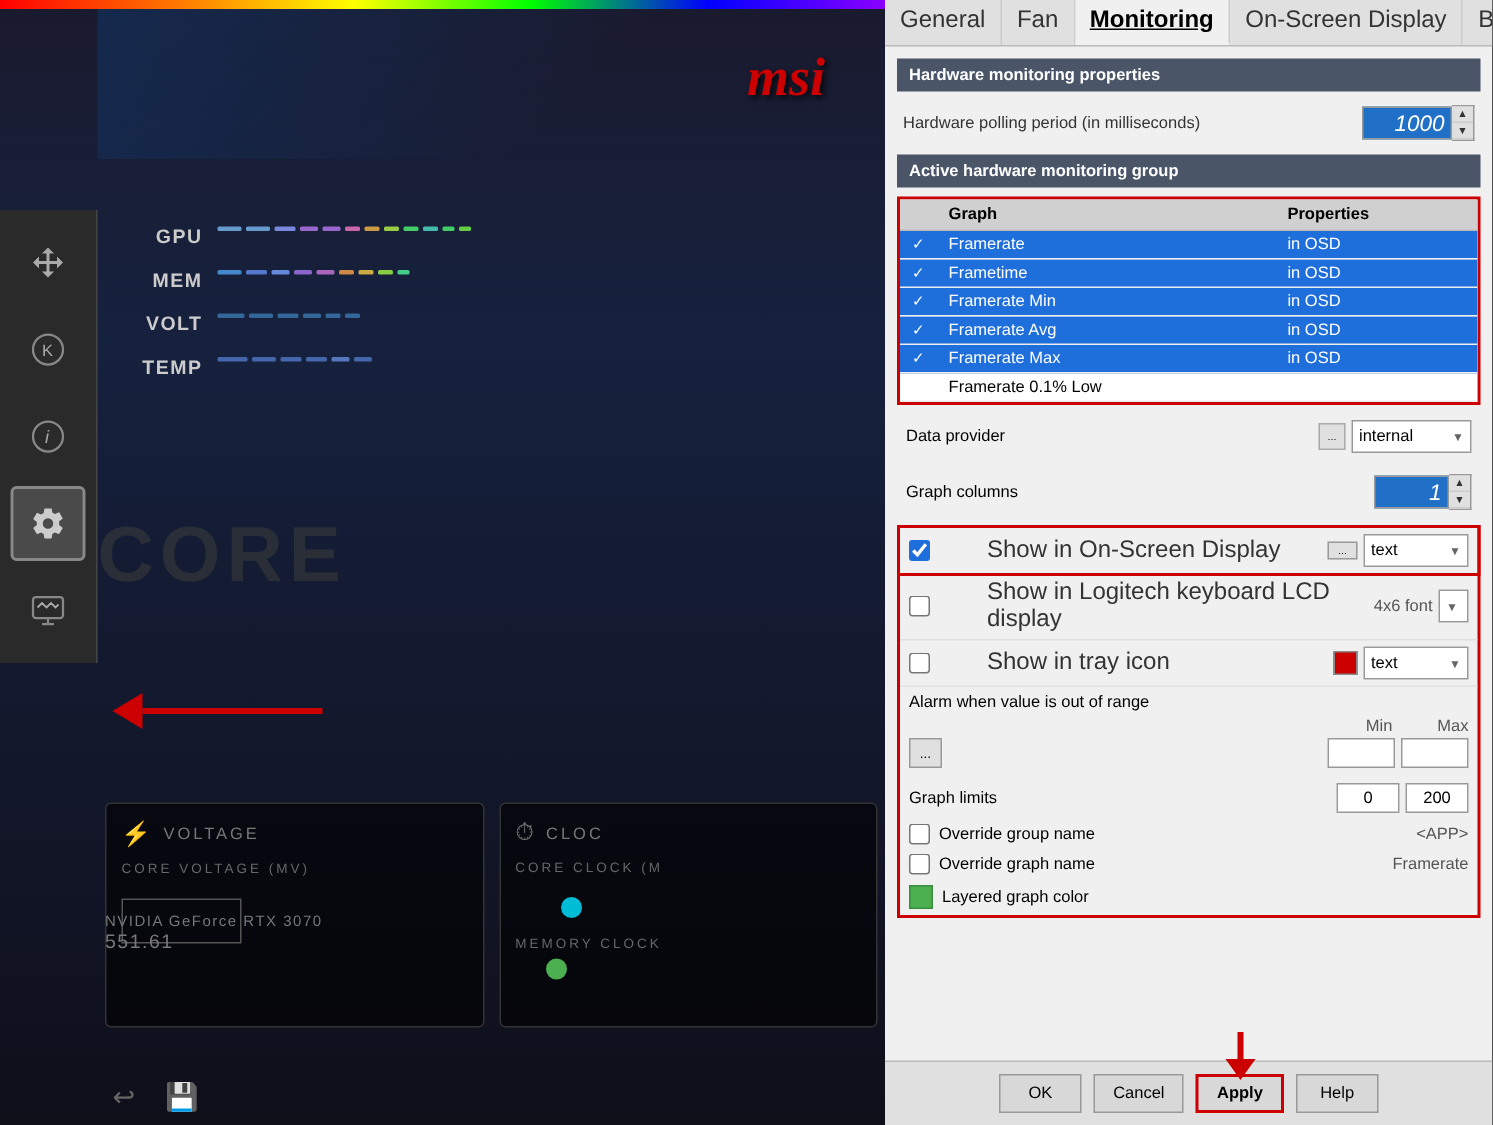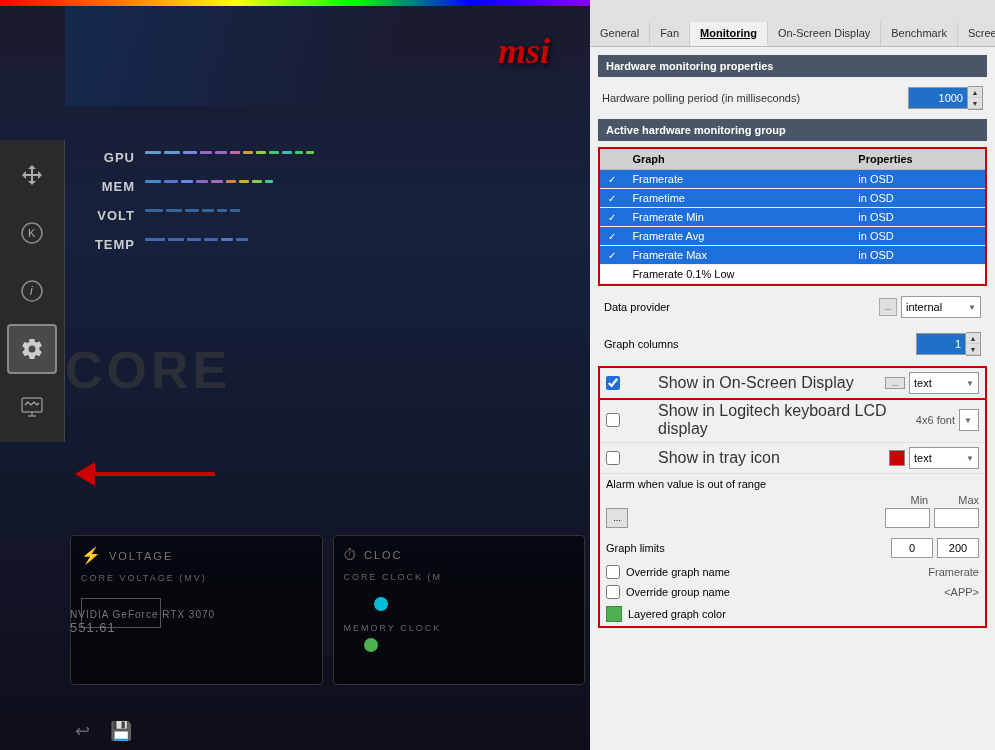--- a/index.html
+++ b/index.html
@@ -250,26 +250,25 @@
     
     .tab-bar {
       background: #e0e0e0;
       display: flex;
       border-bottom: 1px solid #bbb;
       flex-shrink: 0;
     }
 
     .tab {
       padding: 5px 10px;
-      font-size: 11px;
+      font-size: 16px;
       cursor: pointer;
       color: #333;
       border-right: 1px solid #ccc;
       white-space: nowrap;
-      margin-top: 22px;
     }
 
     .tab.active {
       background: #f0f0f0;
       font-weight: bold;
       border-bottom: 2px solid #f0f0f0;
       color: #000;
       text-decoration: underline;
     }
 
@@ -302,26 +301,27 @@
       font-size: 11px;
       color: #333;
     }
 
     .spinbox {
       width: 60px;
       height: 22px;
       border: 1px solid #999;
       background: #2070c8;
       color: #fff;
-      font-size: 11px;
+      font-size: 15px;
       text-align: right;
       padding: 0 4px;
       display: flex;
       align-items: center;
       justify-content: flex-end;
+      font-style: italic;
     }
 
     .spinbox-container {
       display: flex;
       align-items: center;
     }
 
     .spin-arrows {
       display: flex;
       flex-direction: column;
@@ -986,31 +986,43 @@
       </div>
 
       <div class="limits-row">
         <span class="limits-label">Graph limits</span>
         <input class="limit-input" value="0" style="">
         <input class="limit-input" value="200" style="">
       </div>
 
       <div class="override-row">
         <input type="checkbox" class="prop-checkbox" style="">
+        <span class="override-label">Override group name</span>
+        <span class="override-value">&lt;APP&gt;</span>
+      </div>
+
+      <div class="override-row">
+        <input type="checkbox" class="prop-checkbox" style="">
         <span class="override-label">Override graph name</span>
         <span class="override-value">Framerate</span>
-      </div>
-
-      <div class="override-row">
-        <input type="checkbox" class="prop-checkbox" style="">
-        <span class="override-label">Override group name</span>
-        <span class="override-value">&lt;APP&gt;</span>
       </div>
 
       <div class="layered-row">
         <div class="green-box"></div>
         <span class="layered-label">Layered graph color</span>
       </div>
     </div>
 
   </div>
 
+  <div class="bottom-buttons">
+    <button class="btn">OK</button>
+    <button class="btn">Cancel</button>
+    <div style="position:relative;">
+      <div class="down-arrow-red">
+        <div class="down-arrow-line"></div>
+        <div class="down-arrow-head"></div>
+      </div>
+      <button class="btn apply-btn">Apply</button>
+    </div>
+    <button class="btn">Help</button>
+  </div>
 </div>
 
 </body></html>

